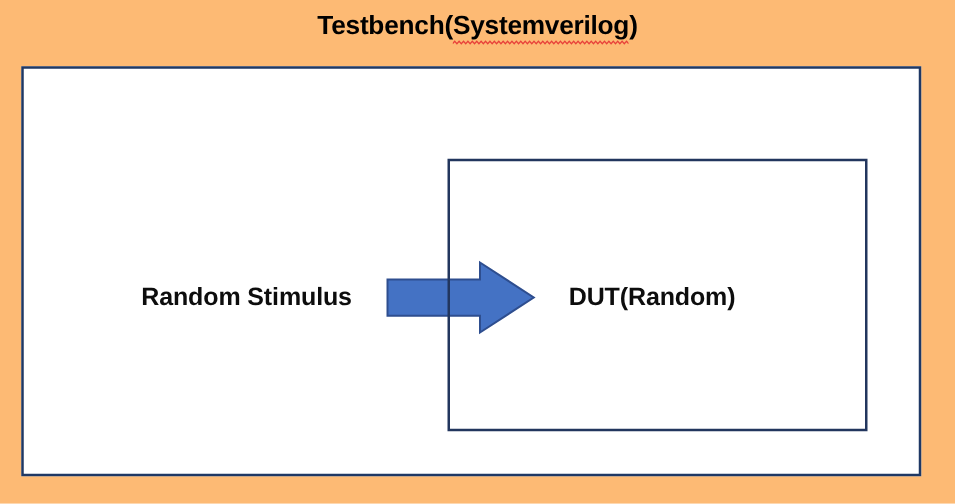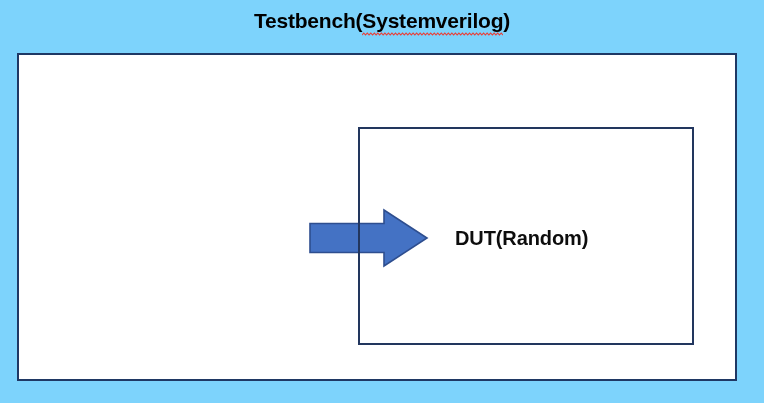--- a/index.html
+++ b/index.html
@@ -9,21 +9,21 @@
     background: #ffffff;
   }
   body {
     font-family: "Liberation Sans", sans-serif;
   }
 
   #canvas {
     position: relative;
     width: 764px;
     height: 403px;
-    background: #7dd3fc;
+    background: #fdba74;
     overflow: hidden;
   }
 
   
   .diagram-title {
     position: absolute;
     left: 0;
     top: 8px;
     width: 764px;
     text-align: center;
@@ -128,16 +128,17 @@
   <div class="outer-box"></div>
 
   <div class="flow-arrow">
     <svg viewBox="0 0 122 64" xmlns="http://www.w3.org/2000/svg">
       <polygon points="2,17.5 76,17.5 76,4 119,32 76,60 76,46.5 2,46.5" fill="#4472C4" stroke="#2E4E8F" stroke-width="1.6" stroke-linejoin="miter"></polygon>
     </svg>
   </div>
 
   <div class="inner-box"></div>
 
+  <div class="node-label label-stimulus">Random Stimulus</div>
 
   <div class="node-label label-dut">DUT(Random)</div>
 
 </div>
 
 </body></html>

